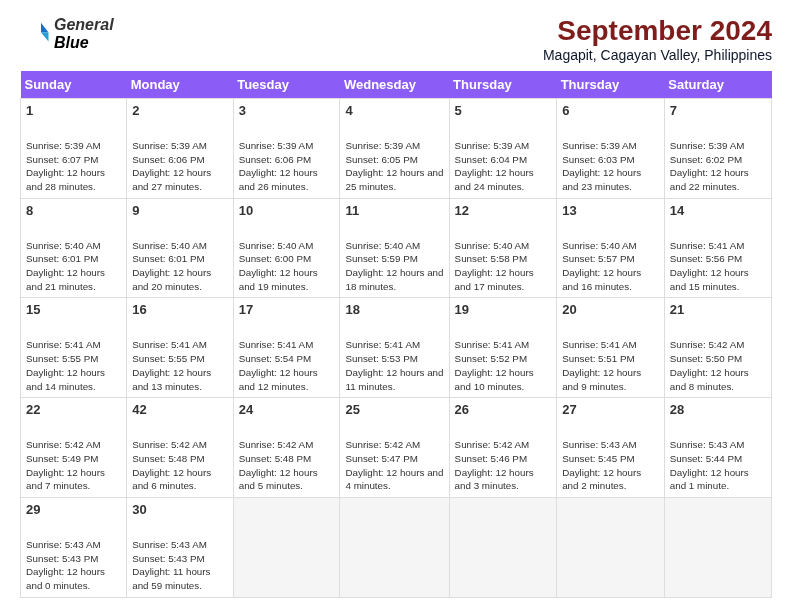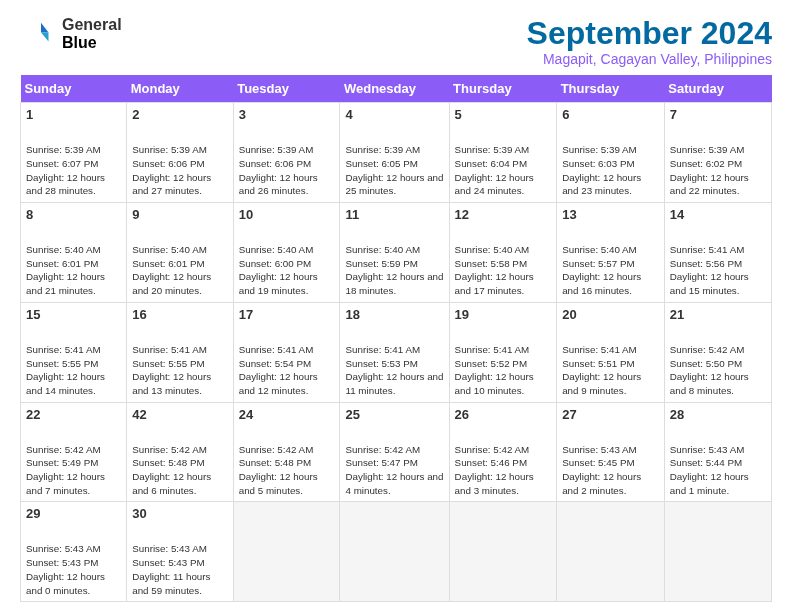--- a/index.html
+++ b/index.html
@@ -16,38 +16,39 @@
     }
     .header-area {
       display: flex;
       justify-content: space-between;
       align-items: flex-start;
       margin-bottom: 8px;
     }
     .logo {
       display: flex;
       align-items: center;
-      gap: 12px;
+      gap: 4px;
+      font-style: italic;
     }
     .logo-icon {
       width: 30px;
       height: 30px;
     }
     .title-area {
       text-align: right;
     }
     .month-title {
-      font-size: 32px;
+      font-size: 28px;
       font-weight: bold;
-      color: #0369a1;
+      color: #7f1d1d;
       line-height: 1.1;
     }
     .subtitle {
       font-size: 14px;
-      color: #8b5cf6;
+      color: #0f172a;
     }
     table {
       width: 100%;
       border-collapse: collapse;
       font-size: 10.5px;
     }
     thead tr th {
       background: #8b5cf6;
       color: #fff;
       padding: 6px 4px;

